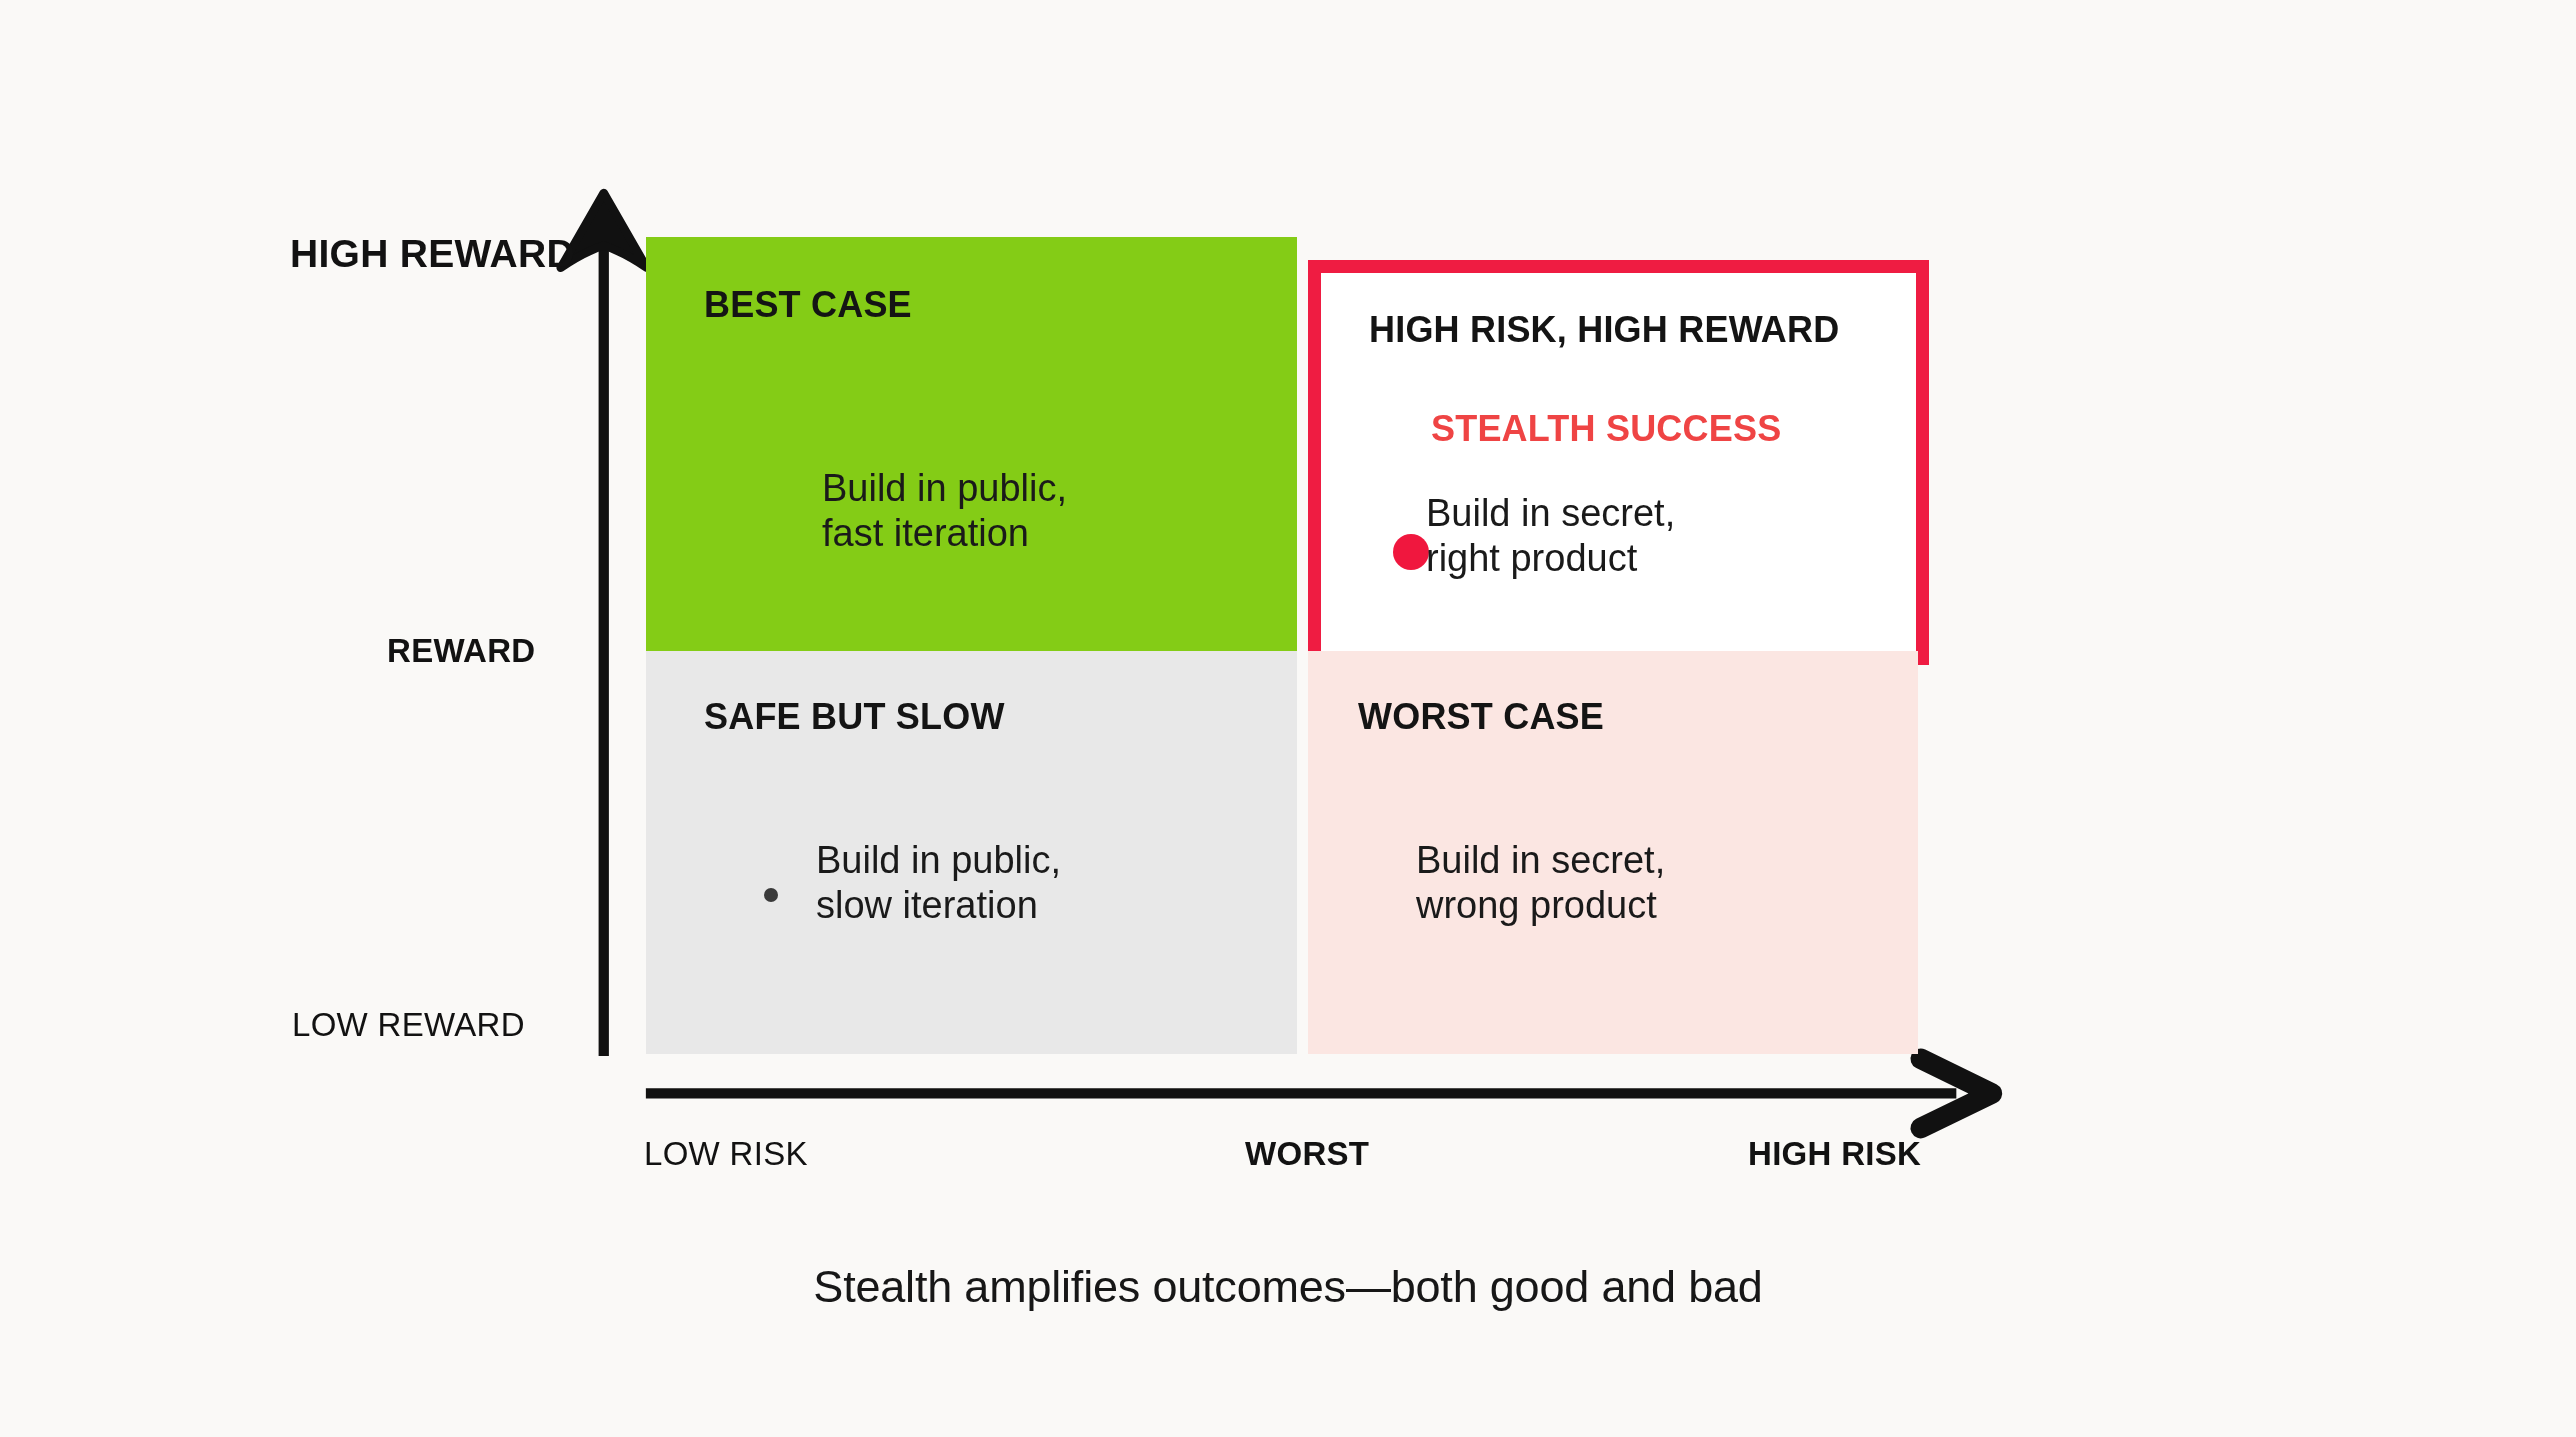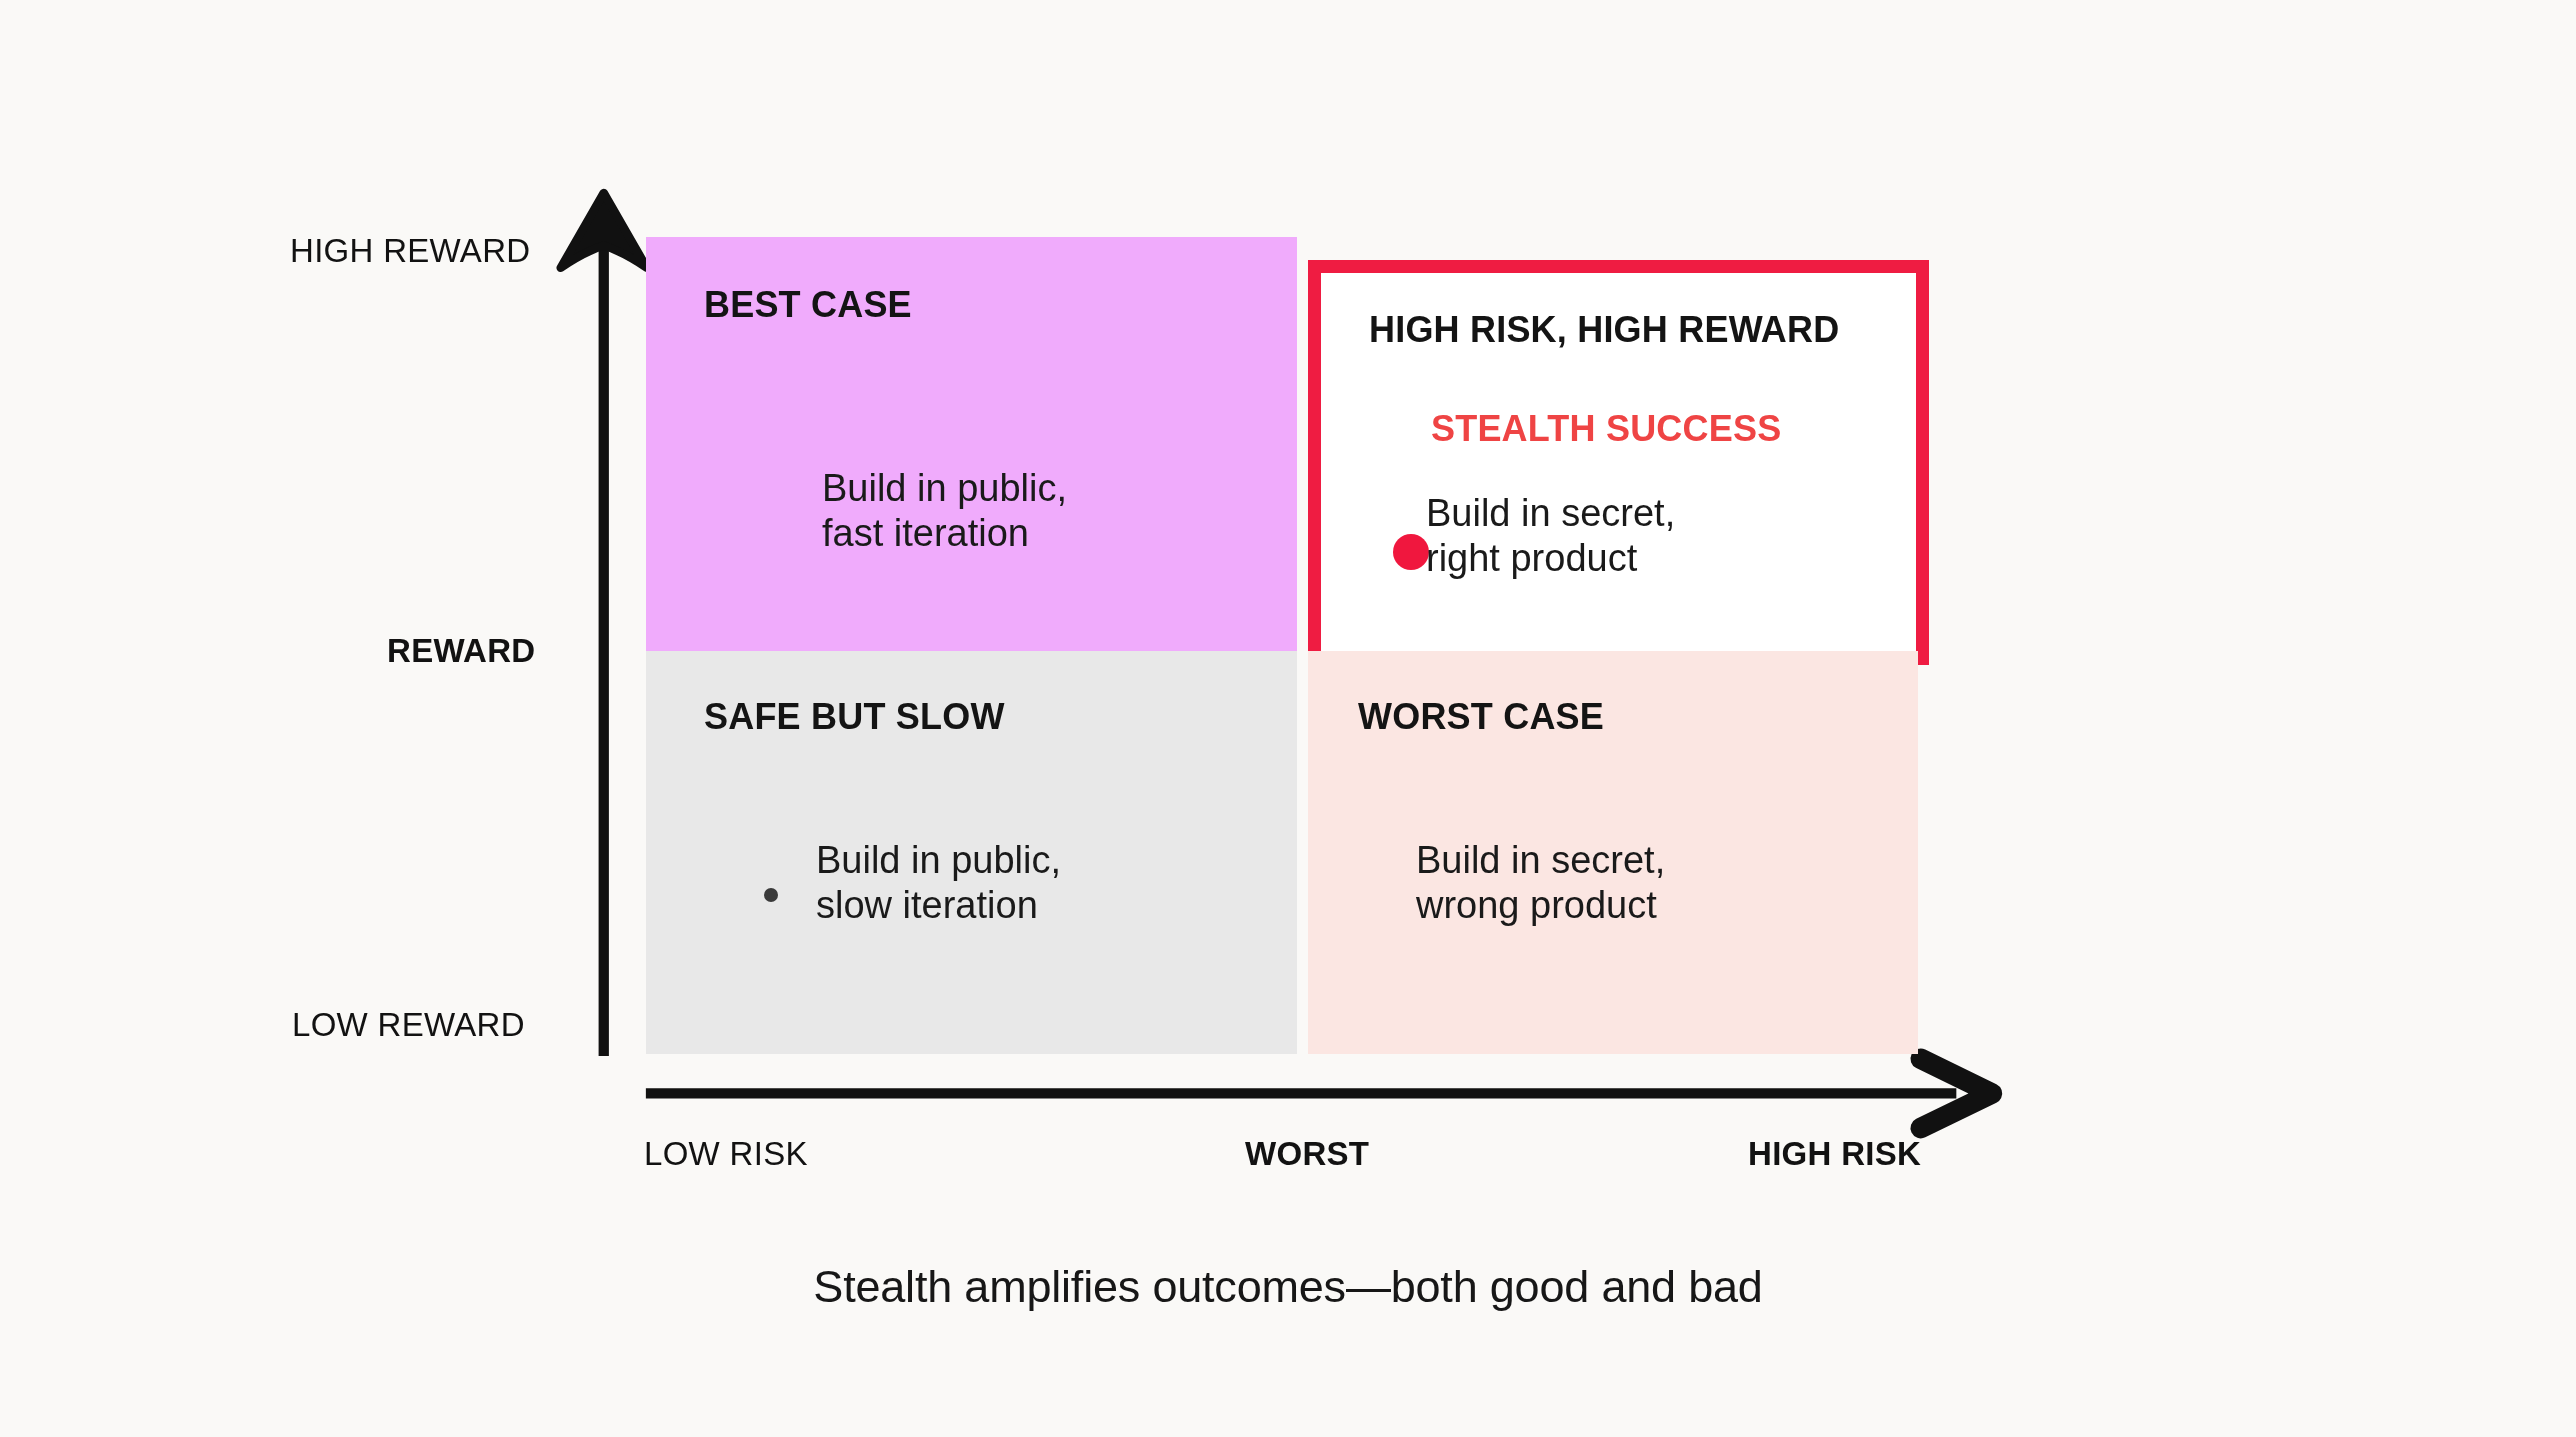--- a/index.html
+++ b/index.html
@@ -34,22 +34,22 @@
   .axis-label {
     position: absolute;
     color: #121212;
     white-space: nowrap;
     letter-spacing: 0.3px;
   }
   #lbl-high-reward {
     position: absolute;
     left: 290px;
     top: 232px;
-    font-size: 33px;
-    font-weight: 400;
+    font-size: 39px;
+    font-weight: 700;
   }
   #lbl-low-reward {
     position: absolute;
     left: 292px;
     top: 1006px;
     font-size: 33px;
     font-weight: 400;
   }
   #lbl-reward {
     position: absolute;
@@ -100,21 +100,21 @@
     color: #1a1a1a;
     line-height: 1.18;
     white-space: pre-line;
   }
 
   #quad-best-case {
     left: 646px;
     top: 237px;
     width: 651px;
     height: 452px;
-    background: #f0abfc;
+    background: #84cc16;
   }
   #quad-best-case .quad-title { left: 58px; top: 47px; }
   #quad-best-case .quad-body  { left: 176px; top: 229px; }
 
   #quad-high-risk-high-reward {
     left: 1308px;
     top: 235px;
     width: 621px;
     height: 405px;
     background: #ffffff;

